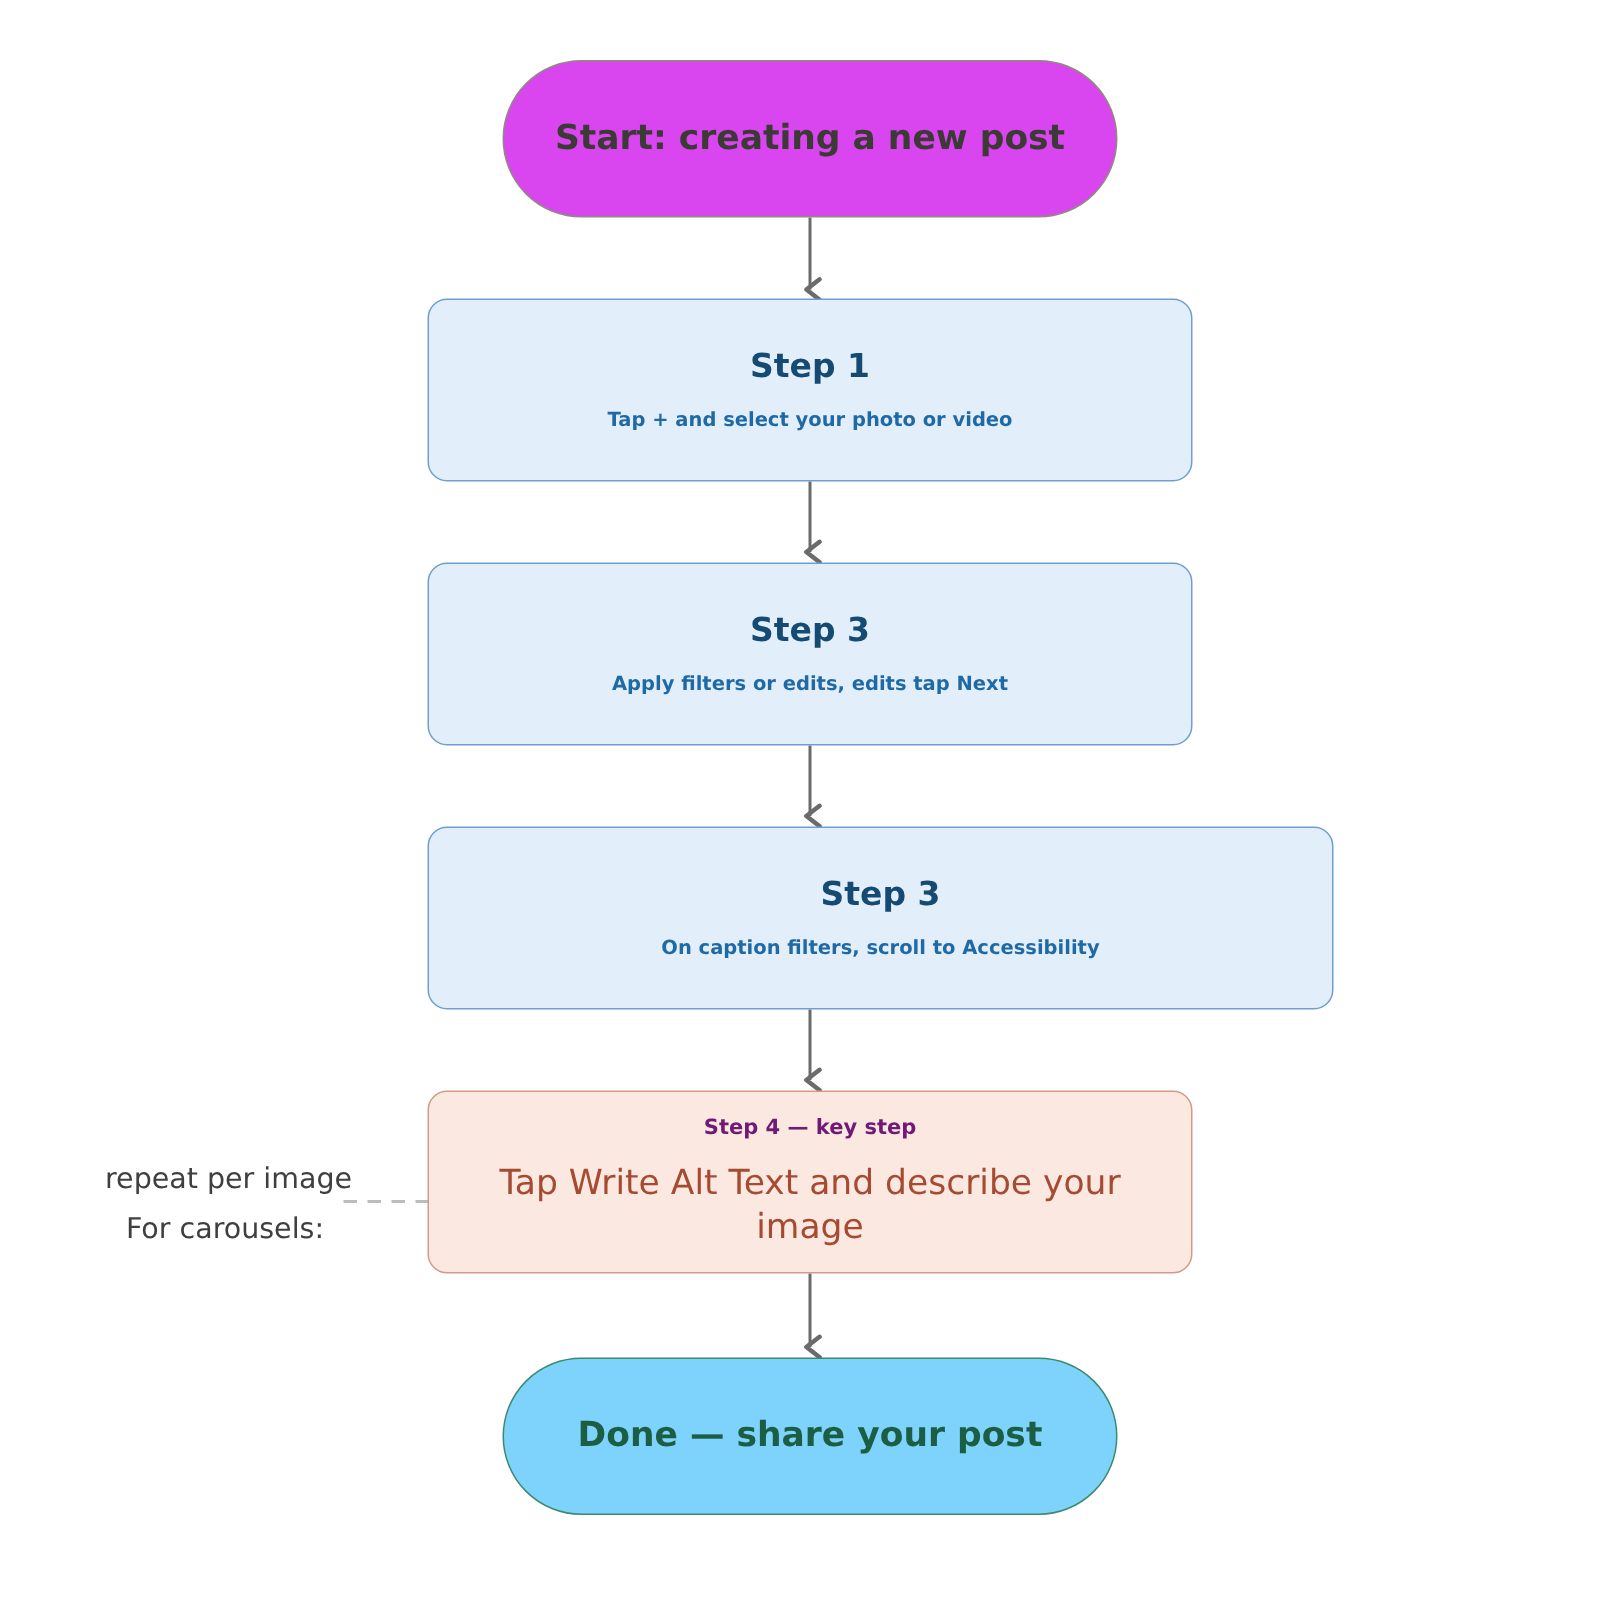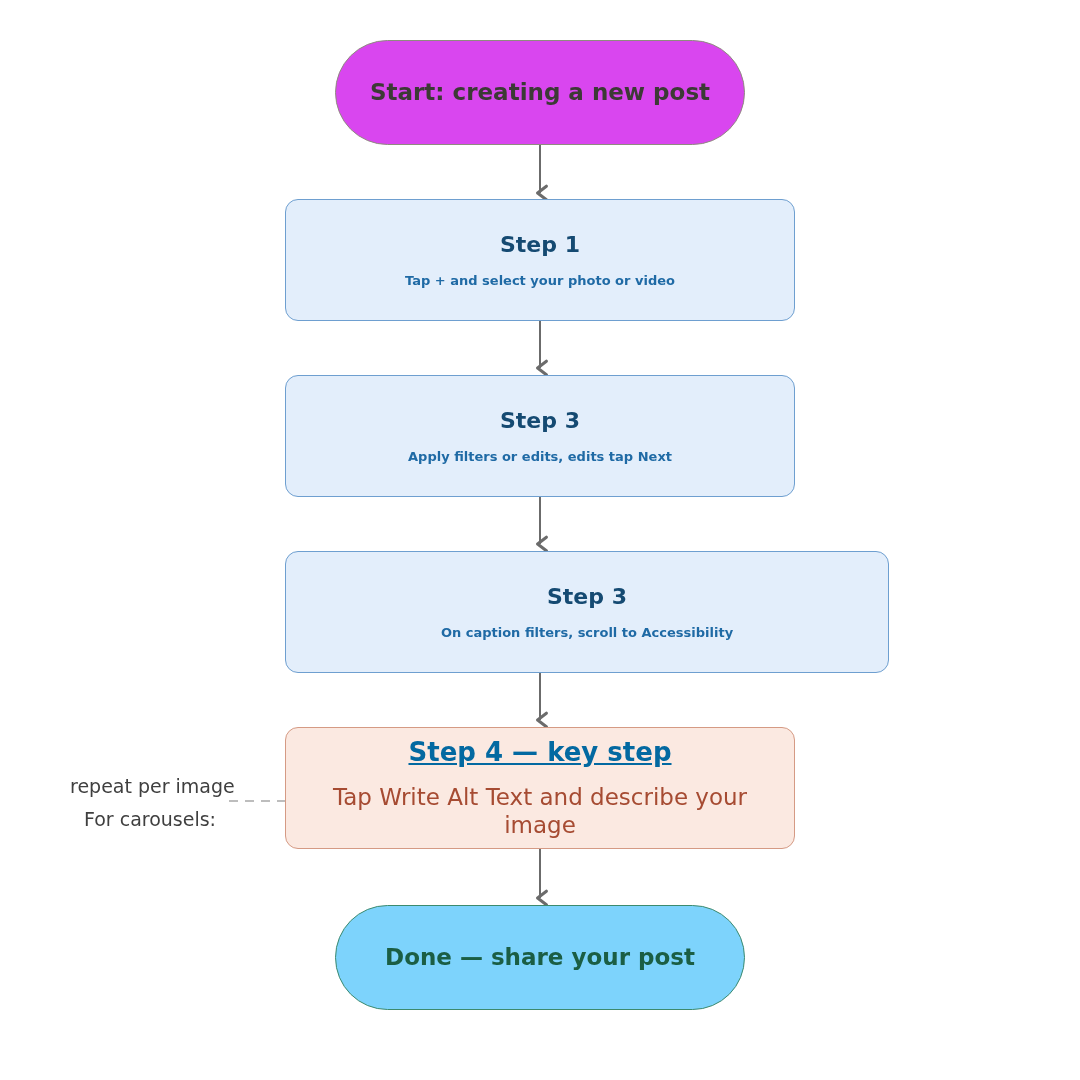--- a/index.html
+++ b/index.html
@@ -89,25 +89,24 @@
   .node.process.normal .subtitle {
     color: #1f6aa5;
     font-size: 13px;
     font-weight: 700;
   }
   .node.process.key {
     background: #fbe9e1;
     border-color: #d59a84;
   }
   .node.process.key .title {
-    color: #0369a1;
-    font-size: 26px;
+    color: #701a75;
+    font-size: 14px;
     font-weight: 700;
     margin-bottom: 14px;
-    text-decoration: underline;
   }
   .node.process.key .subtitle {
     color: #a64b32;
     font-size: 23px;
     font-weight: 400;
   }
 
   
   .annotation {
     position: absolute;

